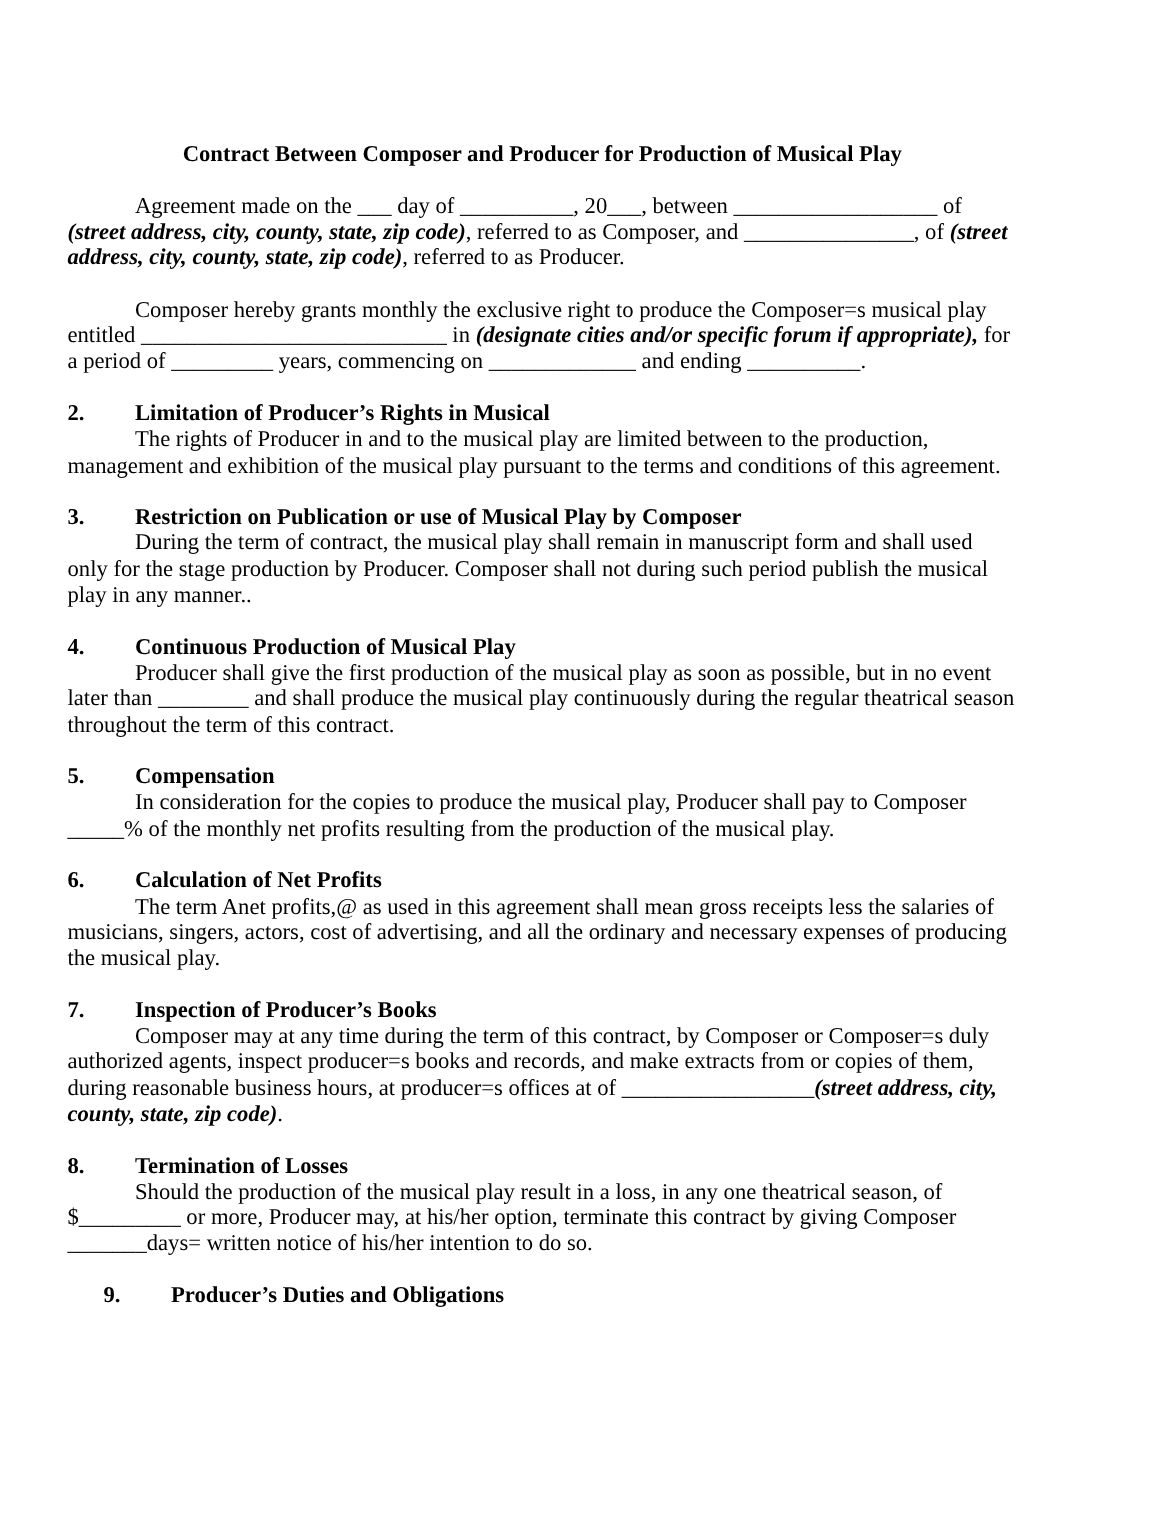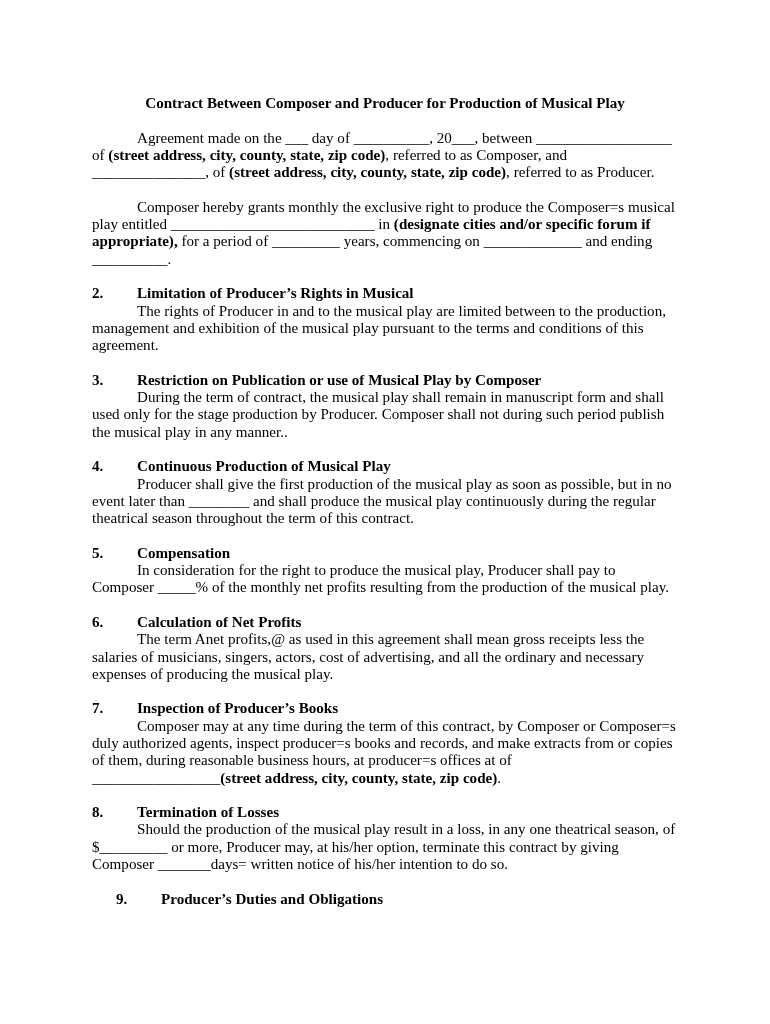--- a/index.html
+++ b/index.html
@@ -7,21 +7,21 @@
     padding: 0;
     background: #ffffff;
   }
   .page {
     position: relative;
     width: 770px;
     height: 1024px;
     margin: 0 auto;
     background: #ffffff;
     box-sizing: border-box;
-    padding: 95px 92px 0 92px;
+    padding: 95px 92px 0 45px;
     font-family: "Liberation Serif", "DejaVu Serif", serif;
     font-size: 15.1px;
     line-height: 17.3px;
     color: #000000;
     overflow: hidden;
   }
   .title {
     font-size: 15.1px;
     font-weight: bold;
     text-align: center;
@@ -46,20 +46,21 @@
     font-weight: bold;
     text-indent: 0;
   }
   .num {
     display: inline-block;
     width: 45px;
     font-weight: bold;
   }
   .run-bi {
     font-weight: bold;
+    font-style: italic;
   }
   .body:empty {
     display: none;
   }
 </style>
 </head>
 <body>
 
 <div class="page">
 
@@ -81,21 +82,21 @@
     <p class="para body"><span>During the term of contract, the musical play shall remain in manuscript form and shall used only for the stage production by Producer. Composer shall not during such period publish the musical play in any manner..</span></p>
   </div>
 
   <div class="section">
     <p class="heading"><span class="num">4.</span><span>Continuous Production of Musical Play</span></p>
     <p class="para body"><span>Producer shall give the first production of the musical play as soon as possible, but in no event later than ________ and shall produce the musical play continuously during the regular theatrical season throughout the term of this contract.</span></p>
   </div>
 
   <div class="section">
     <p class="heading"><span class="num">5.</span><span>Compensation</span></p>
-    <p class="para body"><span>In consideration for the right to produce the musical play, Producer shall pay to Composer _____% of the monthly net profits resulting from the production of the musical play.</span></p>
+    <p class="para body"><span>In consideration for the copies to produce the musical play, Producer shall pay to Composer _____% of the monthly net profits resulting from the production of the musical play.</span></p>
   </div>
 
   <div class="section">
     <p class="heading"><span class="num">6.</span><span>Calculation of Net Profits</span></p>
     <p class="para body"><span>The term Anet profits,@ as used in this agreement shall mean gross receipts less the salaries of musicians, singers, actors, cost of advertising, and all the ordinary and necessary expenses of producing the musical play.</span></p>
   </div>
 
   <div class="section">
     <p class="heading"><span class="num">7.</span><span>Inspection of Producer’s Books</span></p>
     <p class="para body"><span>Composer may at any time during the term of this contract, by Composer or Composer=s duly authorized agents, inspect producer=s books and records, and make extracts from or copies of them, during reasonable business hours, at producer=s offices at of _________________</span><span class="run-bi">(street address, city, county, state, zip code)</span><span>.</span></p>

